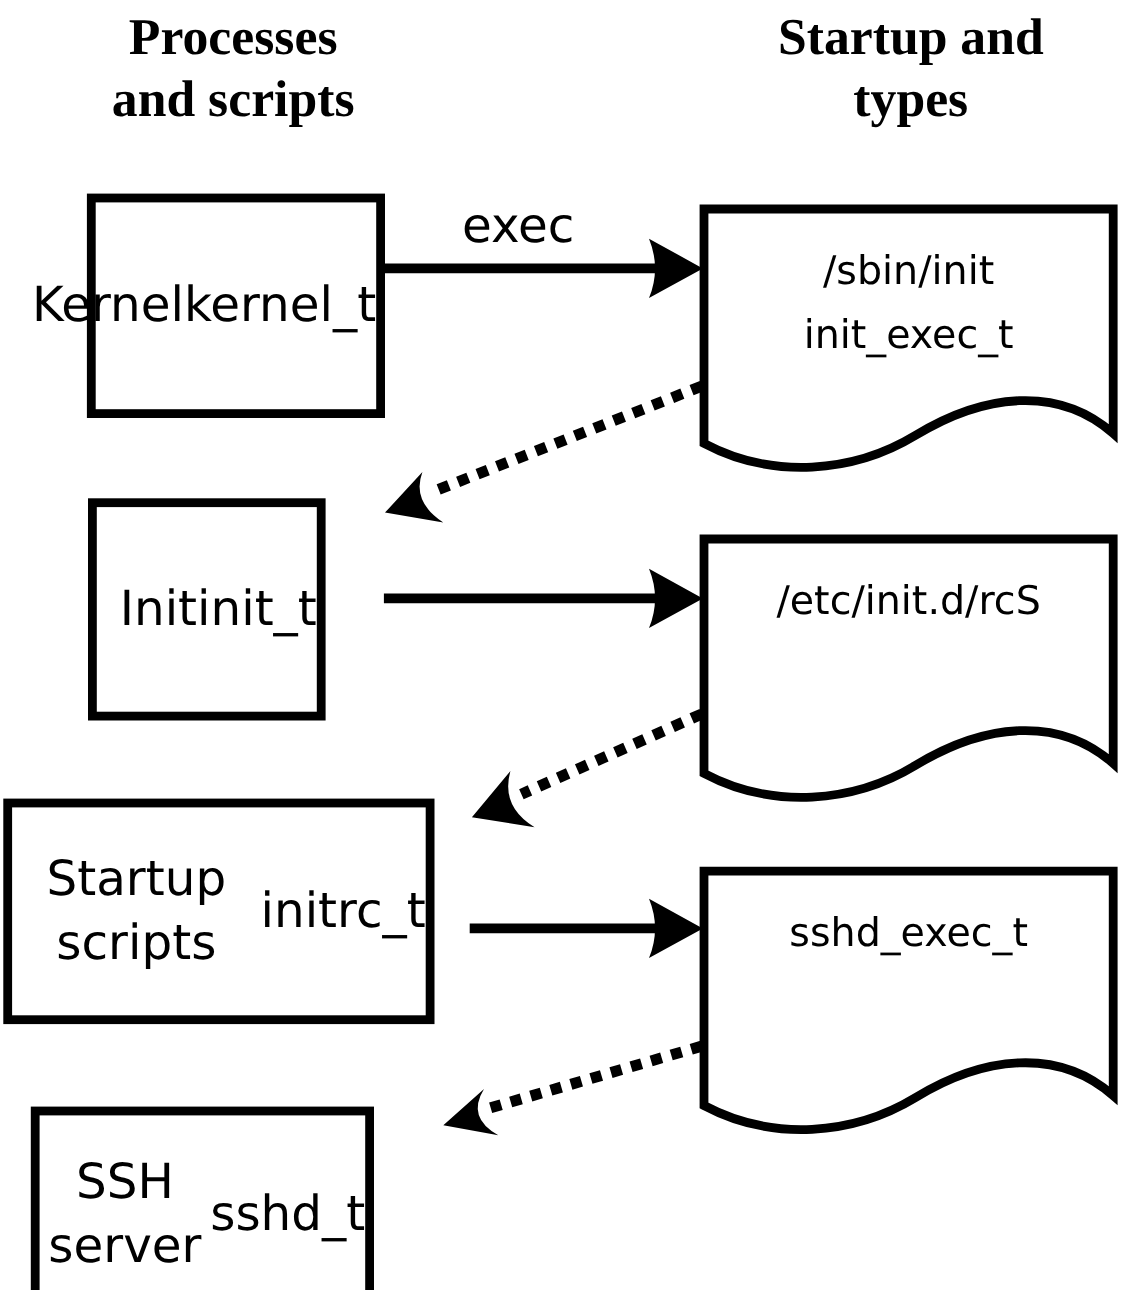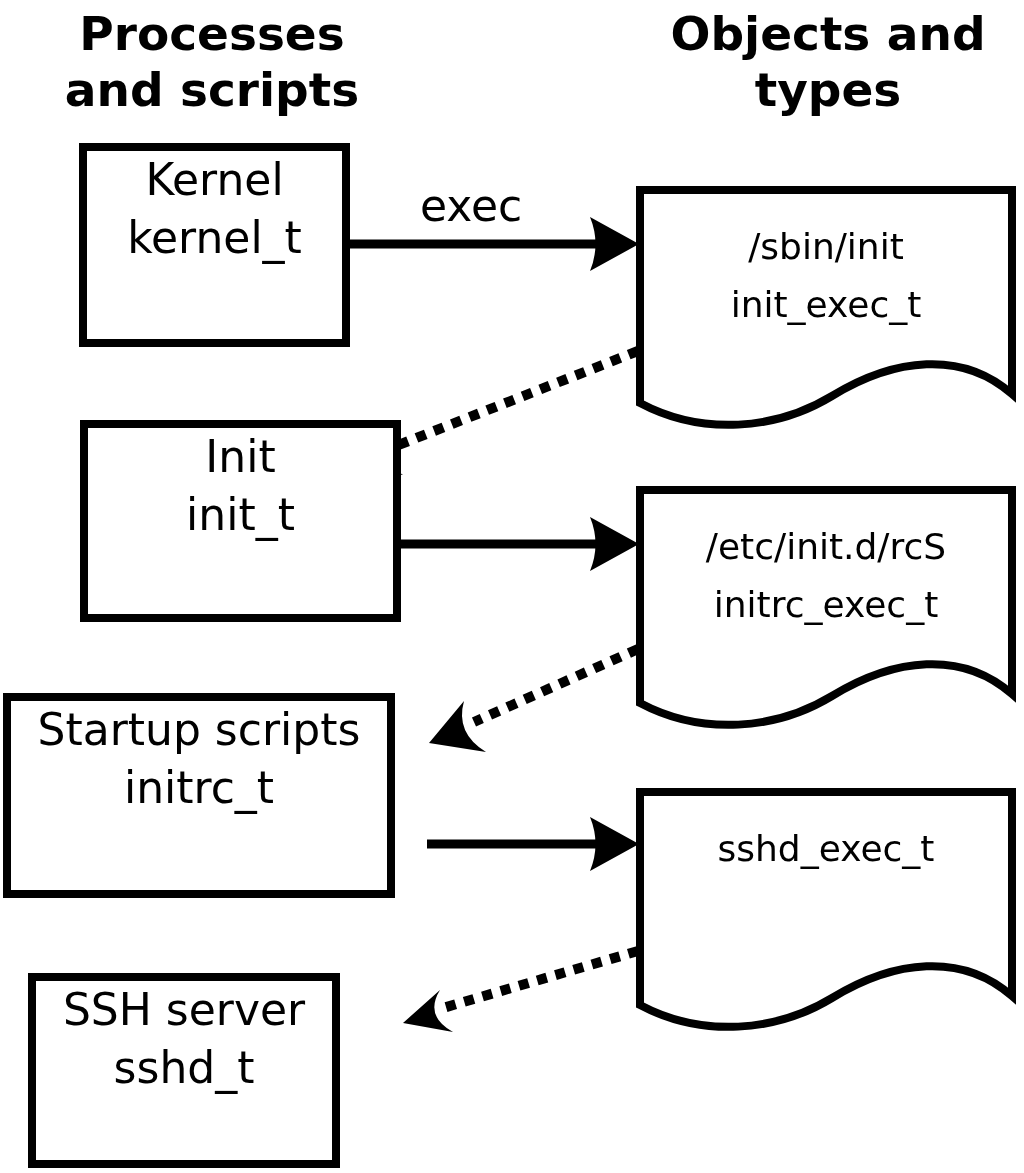--- a/index.html
+++ b/index.html
@@ -2,31 +2,31 @@
 <html><head>
 <meta charset="utf-8">
 <style>
   html,body{margin:0;padding:0;background:#ffffff;}
   .canvas{
     position:relative;width:1024px;height:1173px;background:#ffffff;
     font-family:"DejaVu Sans","Liberation Sans",sans-serif;color:#000000;overflow:hidden;
   }
   .col-header{
     position:absolute;top:6px;text-align:center;font-weight:bold;
-    font-size:47px;line-height:56px;letter-spacing:0px;
+    font-size:47px;line-height:56px;letter-spacing:0px;font-family:Liberation Serif, serif;
   }
   .col-header.left{left:0px;width:424px;}
   .col-header.right{left:628px;width:400px;}
   .pbox{
     position:absolute;box-sizing:border-box;border:8px solid #000000;background:#ffffff;
-    display:flex;flex-direction:column;align-items:center;justify-content:flex-start;
-    text-align:center;font-size:44px;line-height:58px;
+    display:flex;flex-direction:row;align-items:center;justify-content:flex-end;
+    text-align:center;font-size:44px;line-height:58px;margin-top:33px;
   }
   .pbox.kernel{left:79px;top:143px;width:271px;height:204px;}
-  .pbox.init{left:80px;top:420px;width:321px;height:202px;}
+  .pbox.init{left:80px;top:420px;width:216px;height:202px;}
   .pbox.startup{left:3px;top:693px;width:392px;height:205px;}
   .pbox.ssh{left:28px;top:973px;width:312px;height:195px;}
   .doc-text{
     position:absolute;left:640px;width:372px;text-align:center;
     font-size:36px;line-height:58px;
   }
   .doc-text.d1{top:218px;}
   .doc-text.d2{top:518px;}
   .doc-text.d3{top:820px;}
   .edge-label{
@@ -39,21 +39,21 @@
 </head>
 <body>
 
 <div class="canvas">
 
   <div class="col-header left">
     <span>Processes</span>
     <span class="line2">and scripts</span>
   </div>
   <div class="col-header right">
-    <span>Objects and</span>
+    <span>Startup and</span>
     <span class="line2">types</span>
   </div>
 
   <svg class="overlay" viewBox="0 0 1024 1173" xmlns="http://www.w3.org/2000/svg">
 
     <g transform="translate(636,186)">
       <path d="M4,4 L376,4 L376,208 C326,164 258,172 196,210 C140,244 66,250 4,217 Z" fill="#ffffff" stroke="#000000" stroke-width="8"></path>
     </g>
     <g transform="translate(636,486)">
       <path d="M4,4 L376,4 L376,208 C326,164 258,172 196,210 C140,244 66,250 4,217 Z" fill="#ffffff" stroke="#000000" stroke-width="8"></path>
@@ -105,21 +105,20 @@
     <span>SSH server</span>
     <span>sshd_t</span>
   </div>
 
   <div class="doc-text d1">
     <span>/sbin/init</span>
     <span class="line2">init_exec_t</span>
   </div>
   <div class="doc-text d2">
     <span>/etc/init.d/rcS</span>
-    <span class="line2">initrc_exec_t</span>
   </div>
   <div class="doc-text d3">
     <span class="line2">sshd_exec_t</span>
   </div>
 
   <div class="edge-label">exec</div>
 
 </div>
 
 </body></html>

